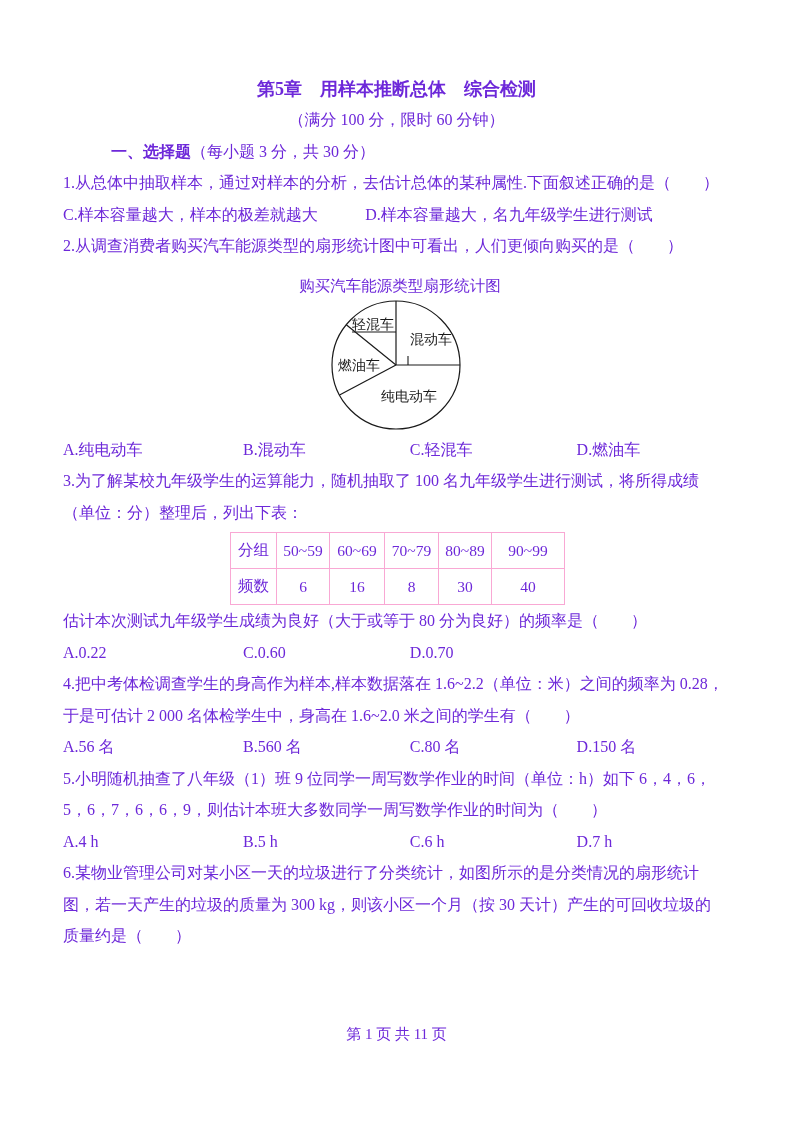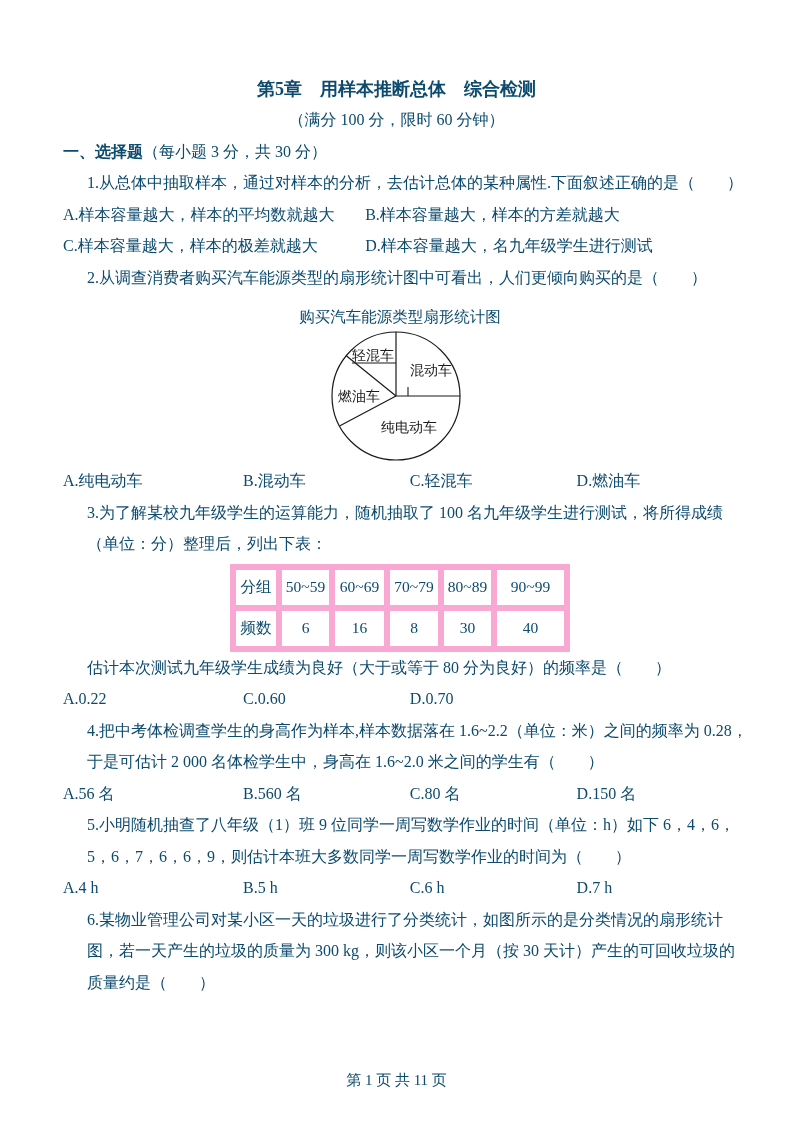--- a/index.html
+++ b/index.html
@@ -1,56 +1,52 @@
 <!DOCTYPE html>
 <html><head>
 <meta charset="utf-8">
 <style>
   html,body{margin:0;padding:0;background:#fff;}
   .page{
     position:relative;width:793px;height:1122px;background:#ffffff;
     font-family:"Liberation Serif","DejaVu Serif",serif;
-    color:#0c4a6e;font-size:16px;overflow:hidden;
+    color:#6d28d9;font-size:16px;overflow:hidden;
   }
   .content{padding:0 63px;}
   .doc-title{margin-top:76px;text-align:center;font-weight:bold;font-size:18px;line-height:26px;}
   .doc-subtitle{margin-top:2px;text-align:center;line-height:31.5px;height:31.5px;}
   .section-heading{line-height:31.5px;height:31.5px;white-space:nowrap;}
-  .section-heading .sec-b{font-weight:bold;}
-  .line{line-height:31.5px;height:31.5px;white-space:nowrap;margin-left:24px;}
+  .section-heading .sec-b{font-weight:bold;margin-left:48px;}
+  .line{line-height:31.5px;height:31.5px;white-space:nowrap;}
   .opt-row{display:flex;line-height:31.5px;height:31.5px;white-space:nowrap;}
   .opt-row .o1{width:27%;}
   .opt-row .o2{width:25%;}
   .opt-row .o3{width:25%;}
   .opt-row .o4{flex:1;}
   .q1row .c1{width:45.3%;}
   .q1row .c2{flex:1;}
   .fig-title{margin-top:12px;width:240px;margin-left:217px;text-align:center;line-height:24px;height:24px;font-size:15.5px;white-space:nowrap;}
   svg.pie{display:block;margin-left:217px;}
   svg.pie text{font-family:"Liberation Serif","DejaVu Serif",serif;font-size:14px;fill:#1a1a1a;}
   .score-table{border-collapse:collapse;table-layout:fixed;width:334px;margin:4px 0 0 167px;}
-  .score-table td{border:6px solid #f9a8d4;text-align:center;height:35px;padding:0;font-size:15.5px;}
+  .score-table td{border:1px solid #f9a8d4;text-align:center;height:35px;padding:0;font-size:15.5px;}
   .footer{text-align:center;margin-top:73px;font-size:15px;}
 </style>
 </head>
 <body>
 
 <div class="page">
   <div class="content">
 
     <div class="doc-title">第5章　用样本推断总体　综合检测</div>
     <div class="doc-subtitle">（满分 100 分，限时 60 分钟）</div>
 
     <div class="section-heading"><span class="sec-b">一、选择题</span><span>（每小题 3 分，共 30 分）</span></div>
 
     <div class="line">1.从总体中抽取样本，通过对样本的分析，去估计总体的某种属性.下面叙述正确的是（　　）</div>
-    <div class="opt-row q1row">
-      <span class="c1">A.样本容量越大，样本的平均数就越大</span>
-      <span class="c2">B.样本容量越大，样本的方差就越大</span>
-    </div>
     <div class="opt-row q1row">
       <span class="c1">C.样本容量越大，样本的极差就越大</span>
       <span class="c2">D.样本容量越大，名九年级学生进行测试</span>
     </div>
 
     <div class="line">2.从调查消费者购买汽车能源类型的扇形统计图中可看出，人们更倾向购买的是（　　）</div>
 
     <div class="fig-title">购买汽车能源类型扇形统计图</div>
     <svg class="pie" width="240" height="136" viewBox="0 0 240 136">
       <circle cx="116" cy="67" r="64" fill="none" stroke="#1a1a1a" stroke-width="1.2"></circle>

